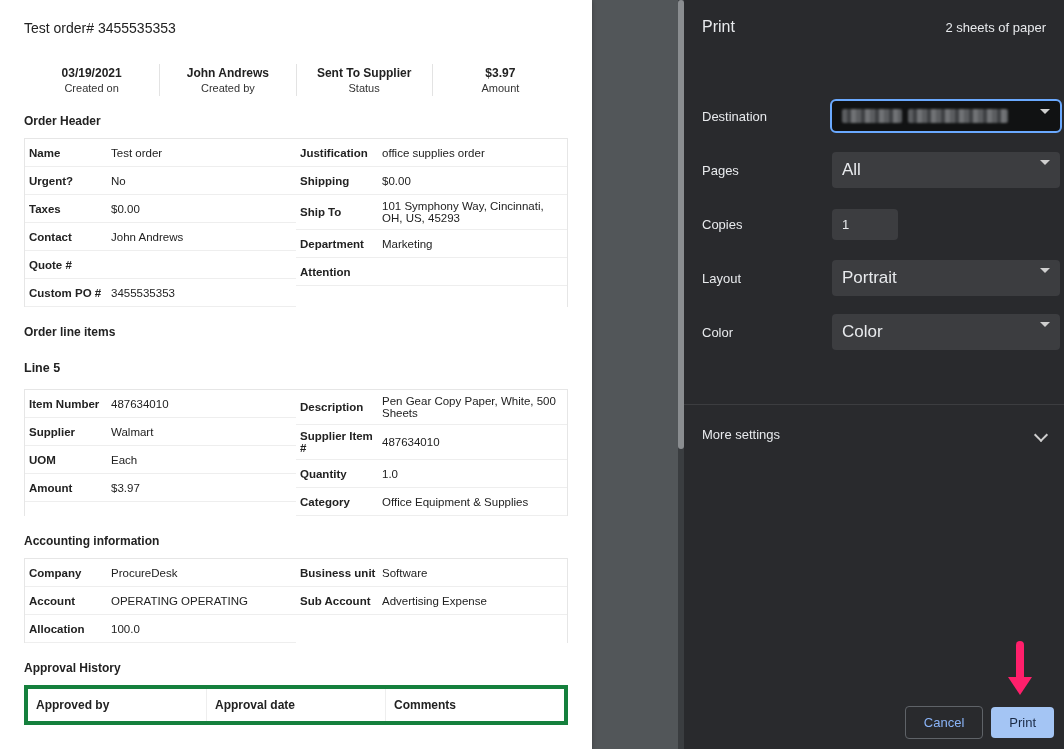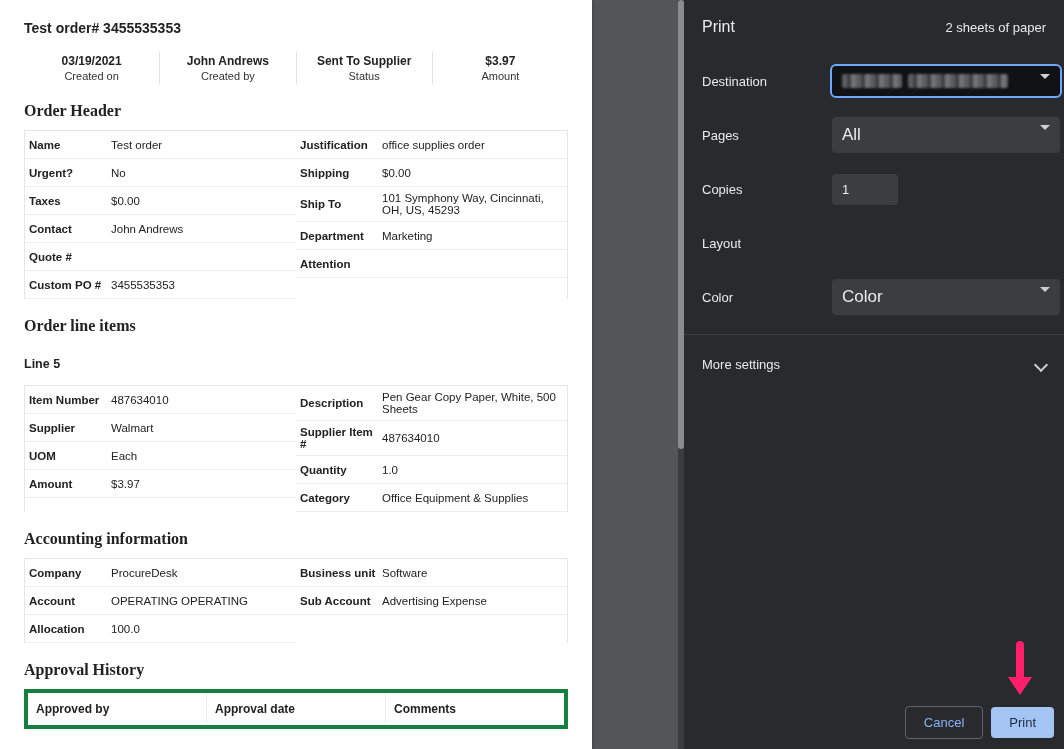--- a/index.html
+++ b/index.html
@@ -48,45 +48,44 @@
     width: 592px;
     margin: 0 0 22px 0;
     padding: 20px 24px 20px 24px;
     color: #222;
     font-size: 12px;
     box-shadow: 0 1px 4px rgba(0,0,0,.3);
     height: 100%;
   }
 
   .title {
-    font-weight: 700;
+    font-weight: 400;
     font-size: 14px;
-    margin-bottom: 16px;
+    margin-bottom: 28px;
   }
 
   .summary-row {
     display: flex;
     justify-content: space-around;
     margin-bottom: 14px;
   }
   .summary-row > div {
     text-align: center;
     flex: 1;
     border-right: 1px solid #e3e3e3;
     padding: 2px 0;
   }
   .summary-row > div:last-child { border-right: none; }
   .summary-row .v { font-weight: 700; font-size: 12px; }
   .summary-row .l { font-size: 11px; color: #333; margin-top: 2px; }
 
   .section-title {
     font-weight: 700;
-    font-size: 16px;
+    font-size: 12px;
     margin: 18px 0 10px 0;
-    font-family: Liberation Serif, serif;
   }
 
   .two-col-table {
     display: flex;
     gap: 0;
     border: 1px solid #e6e6e6;
     border-bottom: none;
   }
   .col {
     flex: 1;
@@ -132,20 +131,21 @@
 
   
   .dialog {
     flex: 1;
     background: #292a2d;
     color: #e8eaed;
     display: flex;
     flex-direction: column;
     font-size: 13px;
     position: relative;
+    gap: 35px;
   }
   .dlg-header {
     display: flex;
     justify-content: space-between;
     align-items: center;
     padding: 18px 18px 10px 18px;
   }
   .dlg-header .t { font-size: 16px; }
   .dlg-header .s { font-size: 13px; color: #e8eaed; }
 
@@ -483,20 +483,26 @@
 
     <div class="dlg-row">
       <div class="lbl">Copies</div>
       <div class="ctl">
         <input class="num-input" value="1" style="">
       </div>
     </div>
 
     <div class="dlg-row">
       <div class="lbl">Layout</div>
+      <div class="ctl">
+        <div class="select">
+          <span>Portrait</span>
+          <span class="caret"></span>
+        </div>
+      </div>
     </div>
 
     <div class="dlg-row">
       <div class="lbl">Color</div>
       <div class="ctl">
         <div class="select">
           <span>Color</span>
           <span class="caret"></span>
         </div>
       </div>

